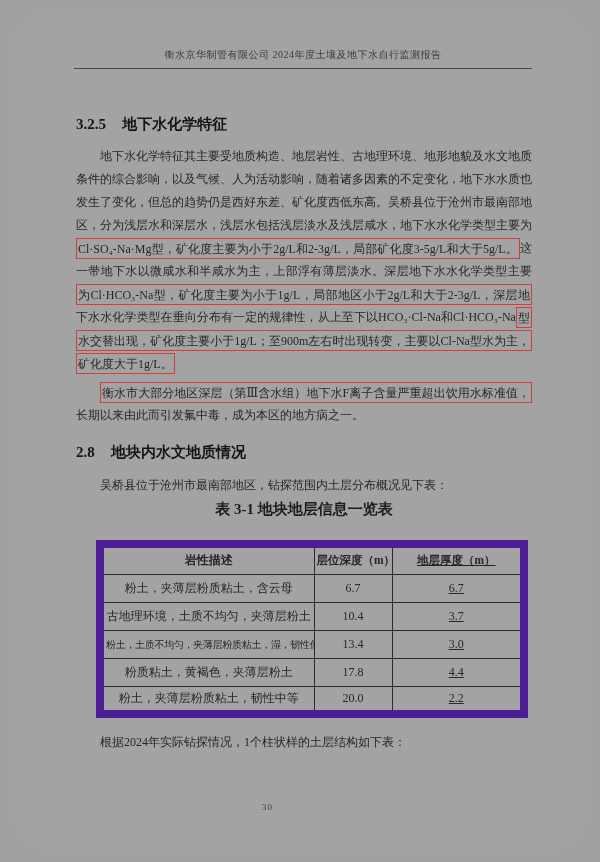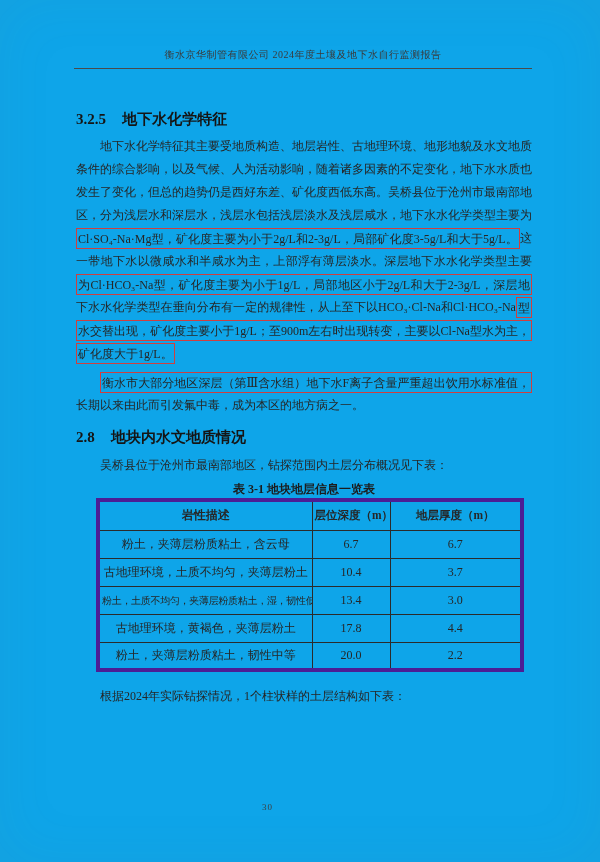--- a/index.html
+++ b/index.html
@@ -3,21 +3,21 @@
 <meta charset="utf-8">
 <style>
   :root { --hl: #cf3f3f; --ink: #262626; }
   * { margin: 0; padding: 0; box-sizing: border-box; }
   html, body { background: #e8e8e6; }
   body { font-family: "Liberation Serif", "DejaVu Serif", serif; }
   .page {
     position: relative;
     width: 600px; height: 862px;
     margin: 0 auto;
-    background: #0ea5e9;
+    background: #a3a3a3;
     box-shadow: inset 0 0 60px rgba(120,115,105,0.07);
     overflow: hidden;
     color: var(--ink);
   }
   .header {
     position: absolute;
     top: 48px; left: 74px; width: 458px;
     text-align: center;
     font-size: 10px;
     color: #3a3a3a;
@@ -36,62 +36,62 @@
   p.body { text-indent: 2em; }
   .hl {
     border: 1.4px solid var(--hl);
     padding: 2.5px 1px;
     box-decoration-break: clone;
     -webkit-box-decoration-break: clone;
   }
   h2.hd {
     font-size: 15px;
     font-weight: bold;
-    line-height: 18px;
+    line-height: 28px;
     color: #151515;
     text-align: left;
     text-indent: 0;
     font-family: "Liberation Sans", "DejaVu Sans", sans-serif;
   }
   h2.hd .hnum { margin-right: 12px; font-family: "Liberation Serif", serif; }
   .h-325 { margin-top: 20px; }
   .h-33  { margin-top: 11px; }
   .p1 { margin-top: 0; }
   .p2 { margin-top: 7px; }
   .p3 { margin-top: 6px; }
   .p4 { margin-top: 8px; }
   .tbl-title {
     margin-top: 5px;
     text-align: center;
     font-weight: bold;
-    font-size: 12px;
+    font-size: 15px;
     line-height: 15px;
     color: #1c1c1c;
   }
   table.strata {
-    margin: 1px 0 0 20px;
+    margin: 23px 0 0 20px;
     width: 412px;
     border-collapse: collapse;
     table-layout: fixed;
-    border: 4px solid #4c1d95;
+    border: 8px solid #4c1d95;
   }
   table.strata th, table.strata td {
     border: 1.5px solid #2b2b2b;
     text-align: center;
     vertical-align: middle;
     font-size: 12px;
     padding: 0 2px;
     overflow: hidden;
     white-space: nowrap;
   }
   table.strata th { height: 30px; font-weight: bold; }
   table.strata td { height: 28px; font-weight: normal; }
   table.strata th:nth-child(1), table.strata td:nth-child(1) { width: 214px; }
   table.strata th:nth-child(2), table.strata td:nth-child(2) { width: 78px; }
-  table.strata th:nth-child(3), table.strata td:nth-child(3) { width: 132px; }
+  table.strata th:nth-child(3), table.strata td:nth-child(3) { width: 132px; text-decoration: underline; }
   table.strata tbody tr:nth-child(3) td:nth-child(1) { font-size: 10px; letter-spacing: -0.3px; }
   table.strata th:nth-child(2), table.strata th:nth-child(3) { font-size: 11.5px; }
   .p5 { margin-top: 13px; }
   .footer {
     position: absolute;
     top: 802px; left: 12px; width: 511px;
     text-align: center;
     font-size: 9px;
     color: #3f3f3f;
     letter-spacing: 1px;
@@ -145,21 +145,21 @@
             <td>古地理环境，土质不均匀，夹薄层粉土</td>
             <td>10.4</td>
             <td>3.7</td>
           </tr>
           <tr>
             <td>粉土，土质不均匀，夹薄层粉质粘土，湿，韧性低</td>
             <td>13.4</td>
             <td>3.0</td>
           </tr>
           <tr>
-            <td>古地理环境，黄褐色，夹薄层粉土</td>
+            <td>粉质粘土，黄褐色，夹薄层粉土</td>
             <td>17.8</td>
             <td>4.4</td>
           </tr>
           <tr>
             <td>粉土，夹薄层粉质粘土，韧性中等</td>
             <td>20.0</td>
             <td>2.2</td>
           </tr>
         </tbody>
     </table>

